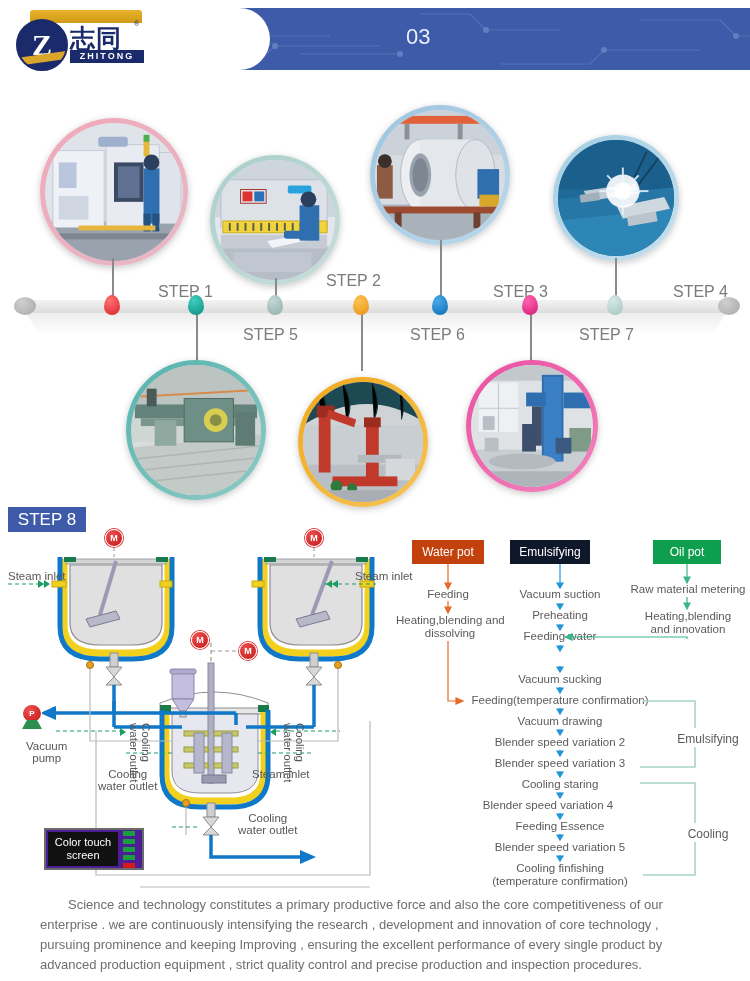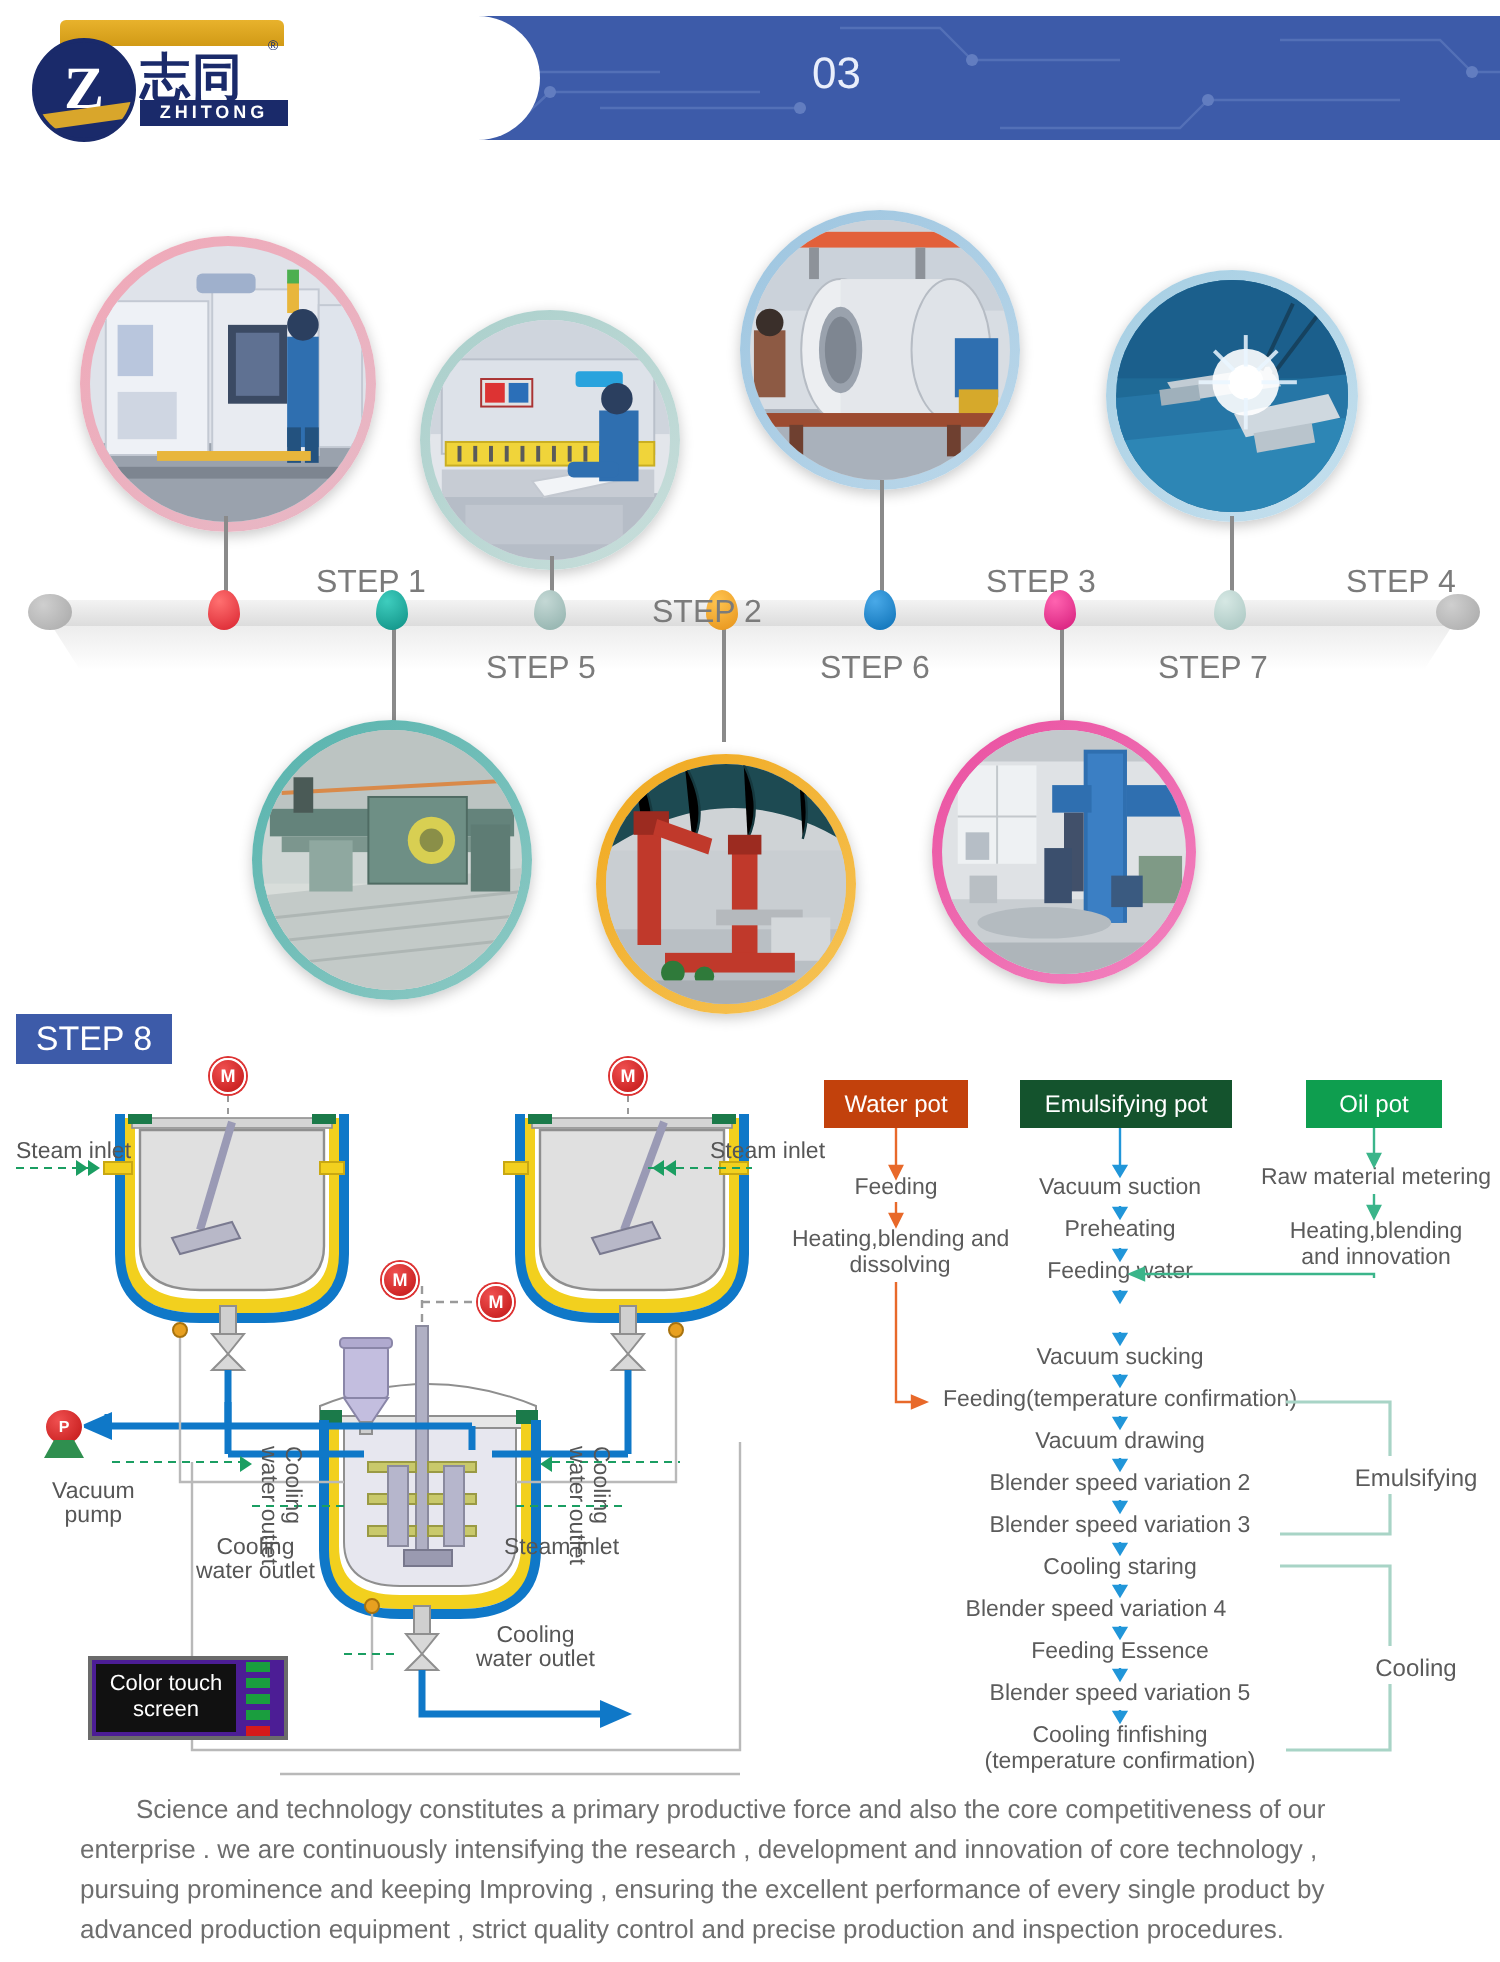--- a/index.html
+++ b/index.html
@@ -330,21 +330,21 @@
 
     <div class="tl-dot" style="left:104px;  background:radial-gradient(circle at 35% 28%,#ff7070,#d9232f);"></div>
     <div class="tl-dot" style="left:188px;  background:radial-gradient(circle at 35% 28%,#3ecdbe,#0e8f84);"></div>
     <div class="tl-dot" style="left:267px;  background:radial-gradient(circle at 35% 28%,#c4d8d5,#8fb0ab);"></div>
     <div class="tl-dot" style="left:353px;  background:radial-gradient(circle at 35% 28%,#ffc44f,#e6921a);"></div>
     <div class="tl-dot" style="left:432px;  background:radial-gradient(circle at 35% 28%,#49a9e8,#0b6fb5);"></div>
     <div class="tl-dot" style="left:522px;  background:radial-gradient(circle at 35% 28%,#ff63b0,#d41b7a);"></div>
     <div class="tl-dot" style="left:607px;  background:radial-gradient(circle at 35% 28%,#d6e8e4,#a6c4bf);"></div>
 
     <div class="tl-label" style="left:122px; top:283px;">STEP 1</div>
-    <div class="tl-label" style="left:290px; top:298px;">STEP 2</div>
+    <div class="tl-label" style="left:290px; top:272px;">STEP 2</div>
     <div class="tl-label" style="left:457px; top:283px;">STEP 3</div>
     <div class="tl-label" style="left:637px; top:283px;">STEP 4</div>
 
     <div class="tl-label" style="left:207px; top:326px;">STEP 5</div>
     <div class="tl-label" style="left:374px; top:326px;">STEP 6</div>
     <div class="tl-label" style="left:543px; top:326px;">STEP 7</div>
   </div>
 
   <div class="pcircle" style="left:126px; top:360px; width:140px; height:140px; background:linear-gradient(140deg,#56b3ad,#8fcac5);">
     <div class="inner">
@@ -581,21 +581,21 @@
       <div class="led"></div>
       <div class="led"></div>
       <div class="led"></div>
       <div class="led red"></div>
     </div>
   </div>
 
   <div class="fc">
 
     <div class="fcbox" style="left:12px;  top:5px; width:72px; background:#c2410c;">Water pot</div>
-    <div class="fcbox" style="left:110px; top:5px; width:106px; background:#14532d;">Emulsifying pot</div>
+    <div class="fcbox" style="left:110px; top:5px; width:80px; background:#0f172a;">Emulsifying pot</div>
     <div class="fcbox" style="left:253px; top:5px; width:68px; background:#0e9e4f;">Oil pot</div>
 
     <div class="fctext" style="left:8px;  top:53px; width:80px;">Feeding</div>
     <div class="fctext" style="left:-4px; top:78px; width:108px; line-height:14px;">Heating,blending and</div>
     <div class="fctext" style="left:-4px; top:92px; width:108px;">dissolving</div>
 
     <div class="fctext" style="left:228px; top:48px; width:120px;">Raw material metering</div>
     <div class="fctext" style="left:230px; top:74px; width:116px; line-height:14px;">Heating,blending</div>
     <div class="fctext" style="left:230px; top:88px; width:116px;">and innovation</div>
 

